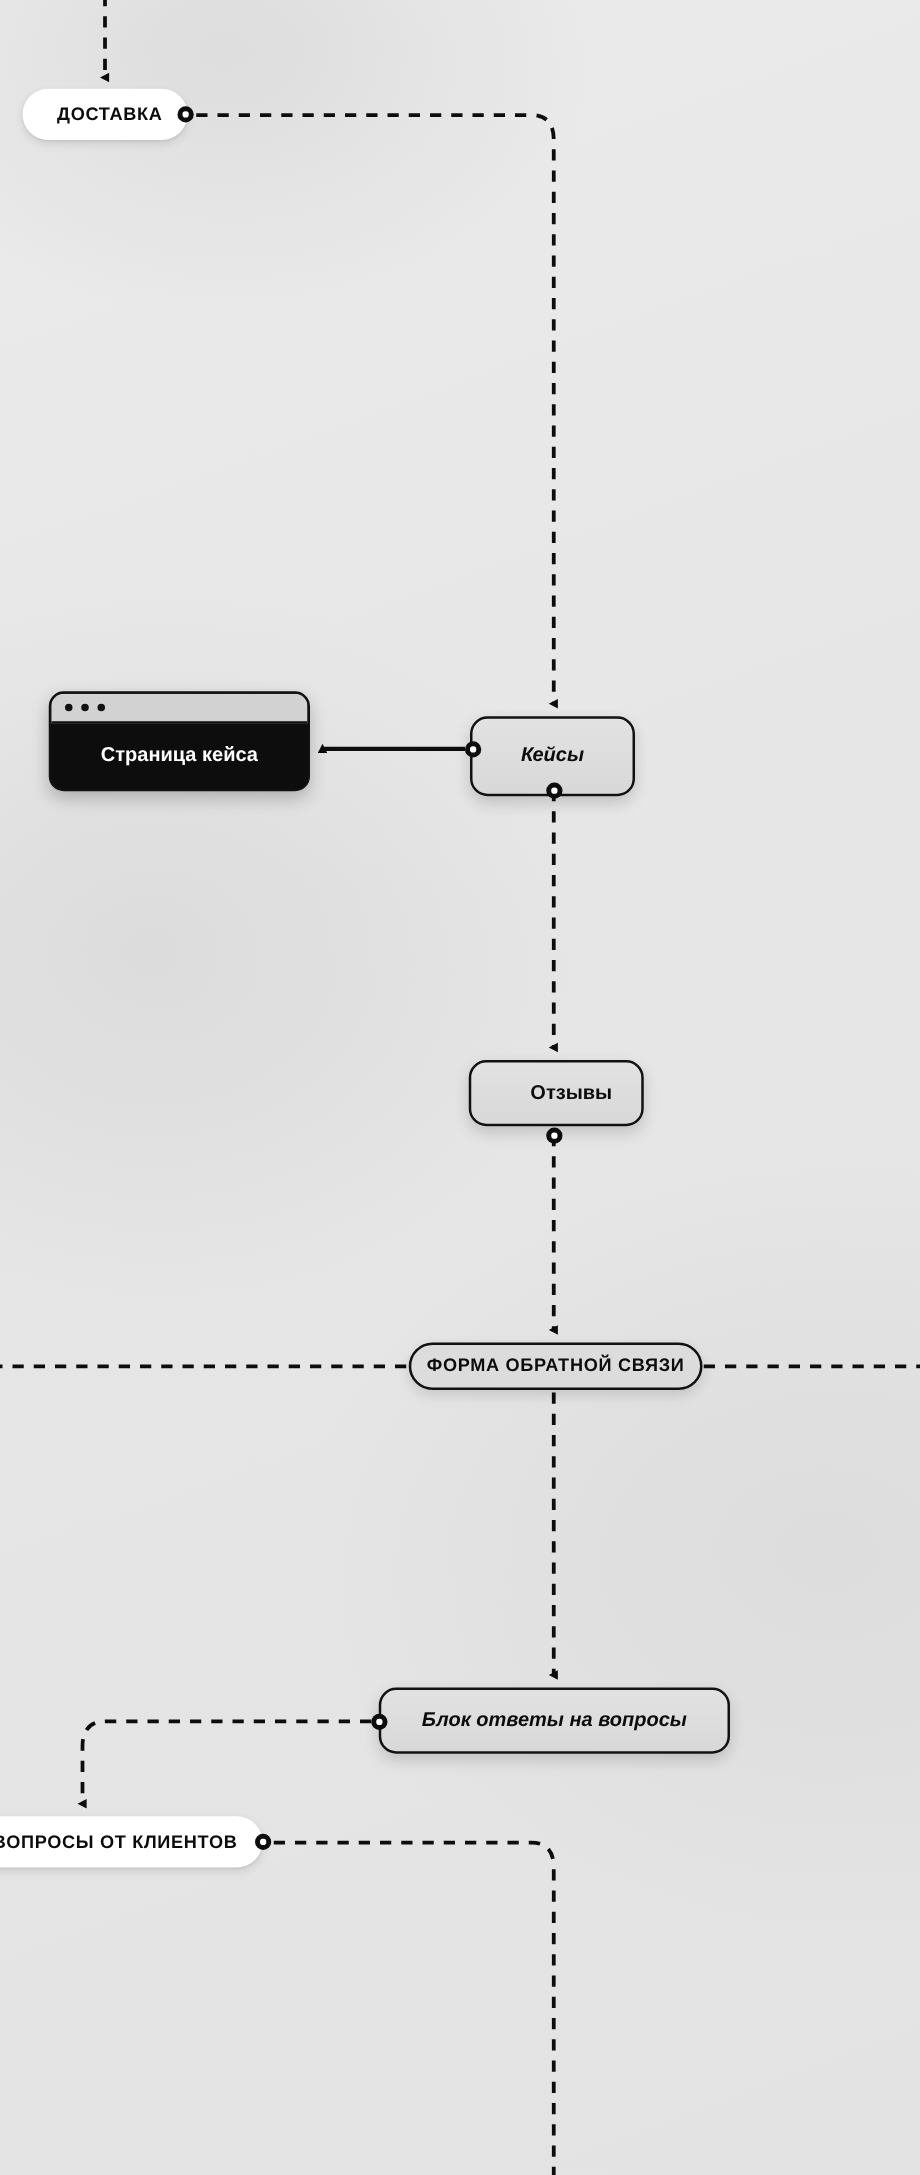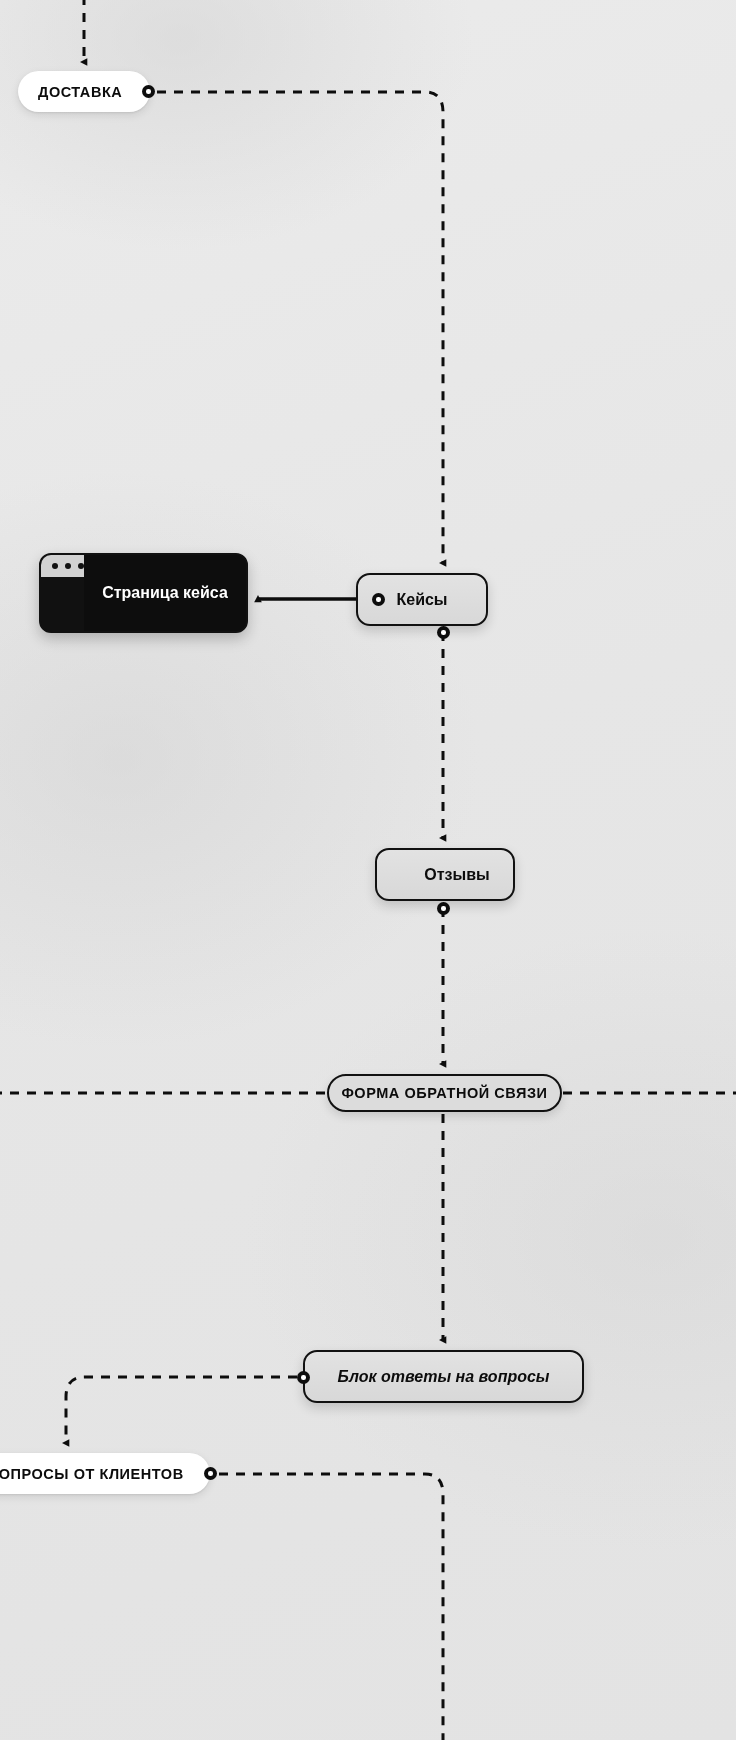--- a/index.html
+++ b/index.html
@@ -20,21 +20,21 @@
   }
   svg.edges{position:absolute;left:0;top:0;width:736px;height:1740px;overflow:visible;}
 
   .node{position:absolute;box-sizing:border-box;}
 
   
   .pill-white{
     background:#fff;
     border-radius:999px;
     height:41px;
-    display:flex;align-items:center;justify-content:flex-start;
+    display:flex;align-items:center;justify-content:flex-end;
     font-size:14.5px;font-weight:700;letter-spacing:.55px;
     color:#0c0c0c;
     box-shadow:0 3px 8px rgba(0,0,0,.10), 0 1px 2px rgba(0,0,0,.08);
     padding:0 20px;
     white-space:nowrap;
   }
   
   .pill-gray{
     background:#dcdcdc;
     border:2.6px solid #111;
@@ -58,21 +58,21 @@
     box-shadow:0 5px 12px rgba(0,0,0,.16);
     white-space:nowrap;
   }
   
   .browser{
     border:2.6px solid #111;
     border-radius:12px;
     overflow:hidden;
     background:#111;
     box-shadow:0 6px 14px rgba(0,0,0,.22);
-    display:flex;flex-direction:row;
+    display:flex;flex-direction:column;
   }
   .browser .bar{
     background:#d2d2d2;
     height:22px;
     display:flex;align-items:center;
     padding-left:11px;gap:7px;
     border-bottom:2.6px solid #111;
     flex:0 0 auto;
   }
   .browser .bar i{width:6px;height:6px;border-radius:50%;background:#121212;display:block;}
@@ -132,21 +132,21 @@
 
 <div class="node browser" style="left:39px;top:553px;width:209px;height:80px;">
   <div class="bar">
     <i></i>
     <i></i>
     <i></i>
   </div>
   <div class="body">Страница кейса</div>
 </div>
 
-<div class="node card" style="left:356px;top:573px;width:132px;height:53px;">
+<div class="node card" style="left:376px;top:573px;width:132px;height:64px;font-style:italic;">
   <span>Кейсы</span>
 </div>
 <div class="dot" style="left:372px;top:593px;"></div>
 <div class="dot" style="left:437px;top:626px;"></div>
 
 <div class="node card" style="left:375px;top:848px;width:140px;height:53px;padding-left:24px;">
   <span>Отзывы</span>
 </div>
 <div class="dot" style="left:437px;top:902px;"></div>
 

